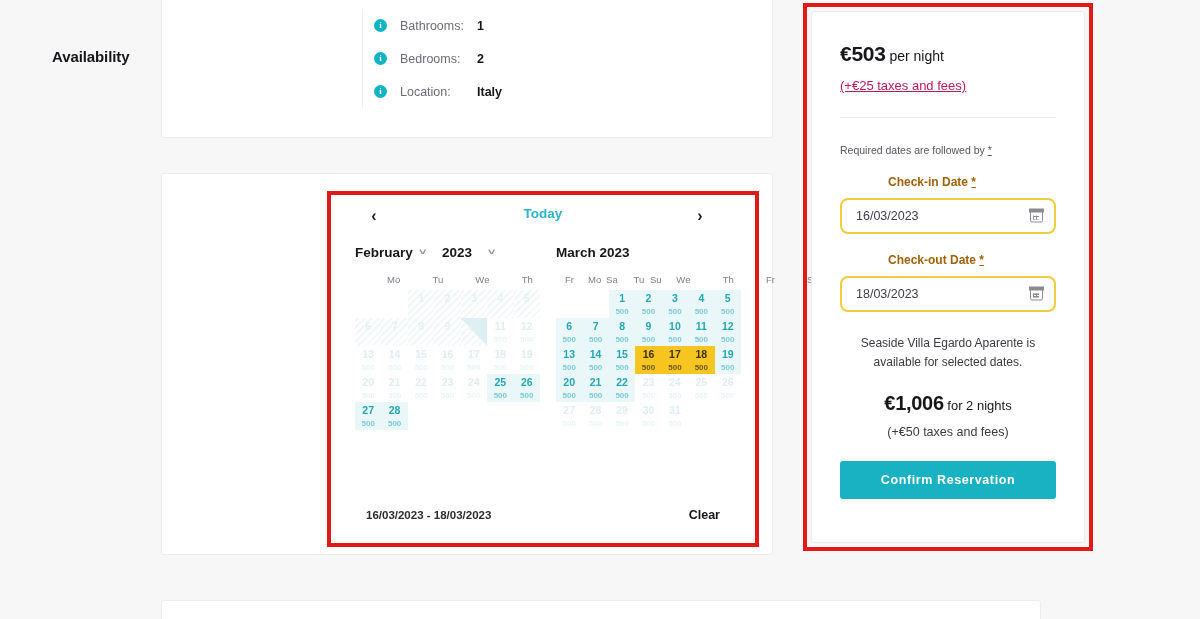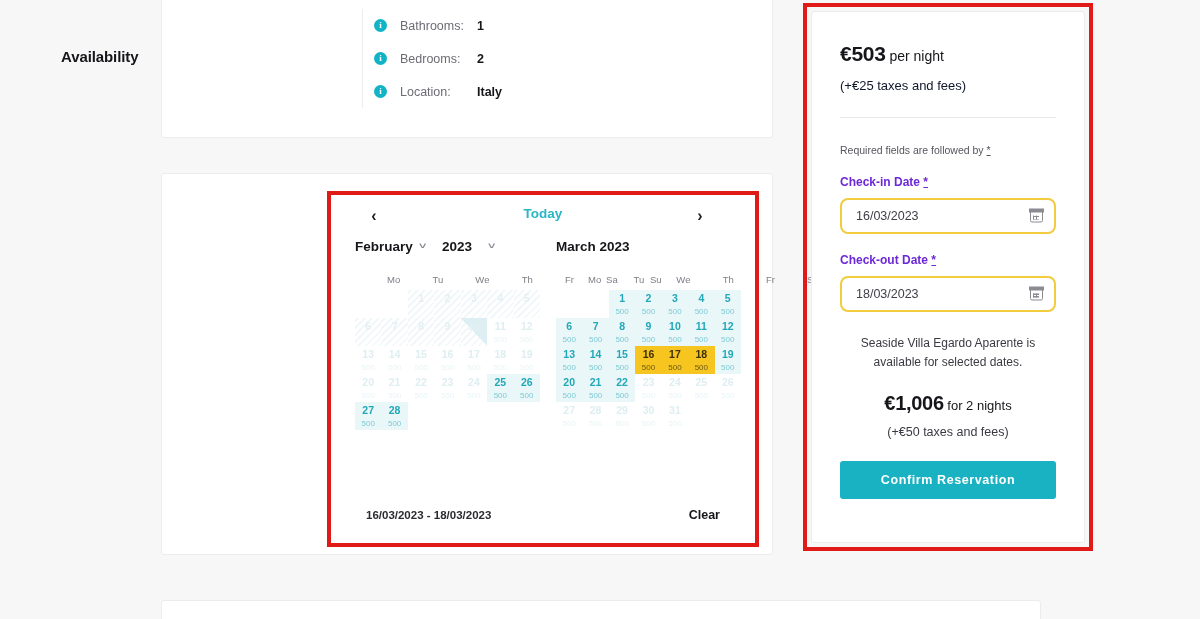--- a/index.html
+++ b/index.html
@@ -36,21 +36,21 @@
   }
   .detail-label {
     margin-left: 13px; width: 77px;
     color: #6c6c74; font-size: 12.5px;
   }
   .detail-value { color: #16161a; font-size: 12.5px; font-weight: 600; }
 
   
   #availability-card { left: 161px; top: 173px; width: 612px; height: 382px; }
   #availability-label {
-    position: absolute; left: 61px; top: 48px;
+    position: absolute; left: 52px; top: 48px;
     font-size: 15px; font-weight: 700; color: #16161a;
     letter-spacing: -0.1px;
   }
 
   
   .annot { position: absolute; border: 4px solid #e01b17; pointer-events: none; z-index: 40; }
   #annot-calendar { left: 327px; top: 191px; width: 432px; height: 356px; }
   #annot-booking  { left: 803px; top: 3px;   width: 290px; height: 548px; }
 
   
@@ -66,21 +66,21 @@
   #cal-today {
     position: absolute; left: 0; right: 0; top: 9px;
     text-align: center; color: #29b6c6; font-size: 13.5px;
     font-weight: 600; cursor: pointer;
   }
 
   .months { position: relative; display: flex; padding: 0 22px; }
   .month { width: 185px; }
   .month + .month { margin-left: 16px; }
   .month-head {
-    display: flex; align-items: flex-start;
+    display: flex; align-items: center;
     height: 26px; font-size: 13.5px; font-weight: 700; color: #16161a;
   }
   .m-sel { display: inline-flex; align-items: center; cursor: pointer; }
   .caret {
     margin-left: 7px; color: #8a8a93; font-size: 9px; line-height: 1;
     transform: scaleX(1.4);
   }
   .m-year { margin-left: 17px; gap: 10px; }
   .month-title-plain { font-size: 13.5px; font-weight: 700; color: #16161a; }
 
@@ -90,21 +90,21 @@
     letter-spacing: 0.1px;
     margin-left: 32px;
   }
   .days { display: grid; grid-template-columns: repeat(7, 1fr); margin-top: 5px; }
   .day {
     height: 28px; position: relative; text-align: center;
     font-size: 10.5px; font-weight: 700; padding-top: 3px;
     line-height: 11px;
   }
   .day .price {
-    display: block; font-size: 8px; font-weight: 400;
+    display: block; font-size: 8px; font-weight: 700;
     margin-top: 3px; line-height: 9px;
   }
   .day.empty { background: transparent; }
   
   .day.past {
     color: #e3f0f2;
     background-image: repeating-linear-gradient(
       -45deg, #f2f8f9 0 2px, #ffffff 2px 5px);
   }
   .day.past .price { color: #eef6f7; }
@@ -132,26 +132,26 @@
     display: flex; align-items: center; justify-content: space-between;
   }
   #cal-range { font-size: 11.5px; color: #2b2b31; font-weight: 600; }
   #cal-clear { font-size: 12.5px; color: #16161a; font-weight: 700; cursor: pointer; }
 
   
   #booking-card { left: 811px; top: 11px; width: 274px; height: 532px; }
   .booking-inner { padding: 30px 28px 4px 28px; }
   .price-line { font-size: 14px; color: #16161a; }
   .price-line .big { font-size: 21px; font-weight: 700; letter-spacing: -0.3px; }
-  .taxes { margin-top: 12px; font-size: 13px; color: #0f172a; }
+  .taxes { margin-top: 12px; font-size: 13px; color: #be185d; text-decoration: underline; }
   .divider { margin: 24px 0 0 0; height: 1px; background: #e9e9ec; }
   .required-note { margin-top: 26px; font-size: 10.5px; color: #55555e; }
   .required-note .star { text-decoration: underline; }
   .field-label {
-    margin-top: 19px; font-size: 12px; font-weight: 700; color: #6d28d9;
+    margin-top: 19px; font-size: 12px; font-weight: 700; color: #a16207; margin-left: 48px;
   }
   .field-label .star { text-decoration: underline; }
   .date-input {
     margin-top: 9px; position: relative;
     height: 36px; border: 2px solid #f0cc3e; border-radius: 8px;
     background: #fff; display: flex; align-items: center;
     padding: 0 12px;
   }
   .date-input input {
     border: 0; outline: 0; width: 100%;
@@ -350,21 +350,21 @@
     <div class="booking-inner">
 
       <div class="price-line">
         <span class="big">€503</span><span> per night</span>
       </div>
       <div class="taxes">(+€25 taxes and fees)</div>
 
       <div class="divider"></div>
 
       <div class="required-note">
-        <span>Required fields are followed by </span><span class="star">*</span>
+        <span>Required dates are followed by </span><span class="star">*</span>
       </div>
 
       <div class="field-label">
         <span>Check-in Date </span><span class="star">*</span>
       </div>
       <div class="date-input">
         <input type="text" value="16/03/2023" style="">
         <span class="cal-glyph"></span>
       </div>
 

